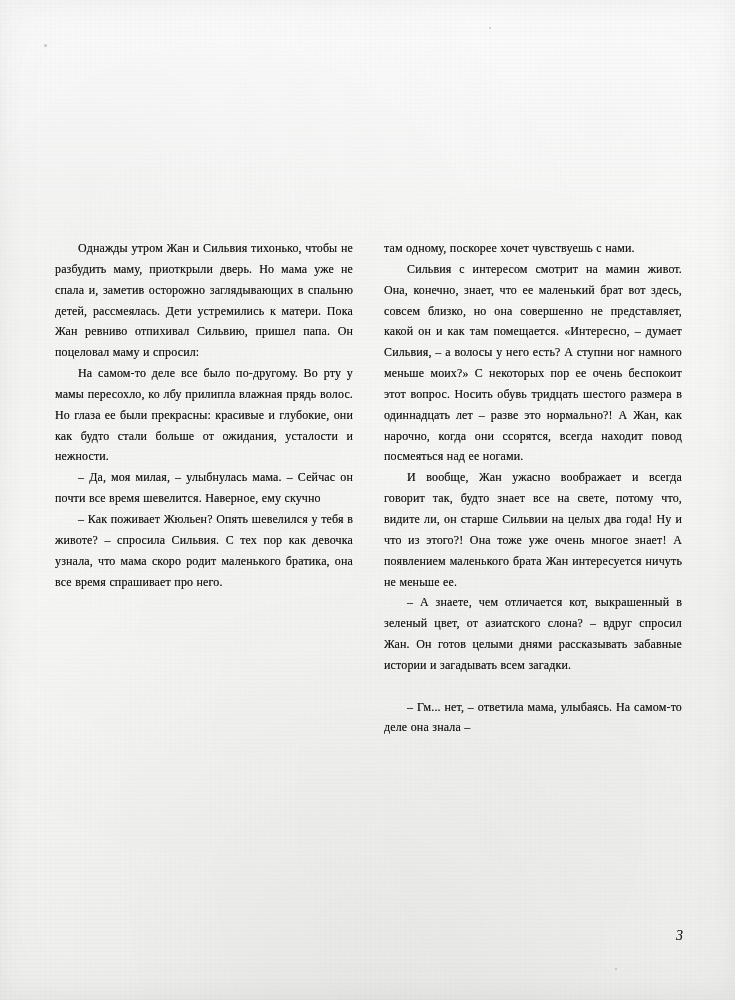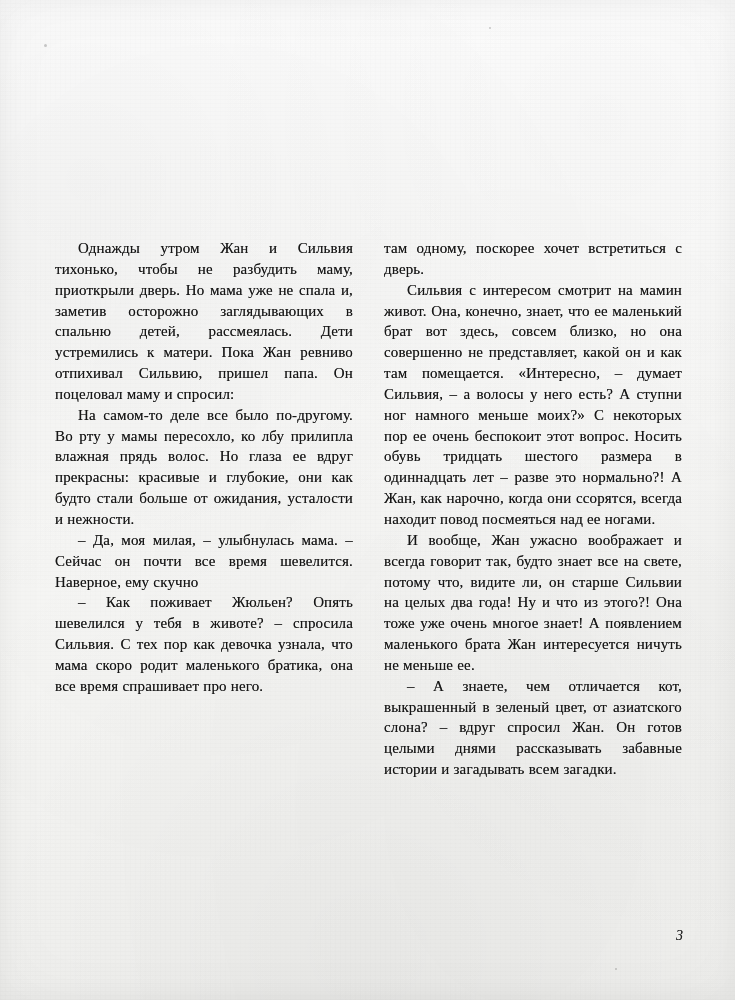--- a/index.html
+++ b/index.html
@@ -56,21 +56,21 @@
     width: 627px;
     height: 690px;
     display: flex;
     flex-direction: row;
     justify-content: space-between;
     z-index: 2;
   }
 
   .column {
     width: 298px;
-    font-size: 15px;
+    font-size: 12px;
     line-height: 20.85px;
     text-align: justify;
     text-justify: inter-word;
     letter-spacing: 0.14px;
     word-spacing: 0.25px;
     color: #161616;
     
     text-shadow: 0 0 0.55px rgba(0,0,0,0.55);
   }
 
@@ -121,29 +121,30 @@
   <div class="edge-shade"></div>
 
   <div class="speck" style="left:44px; top:44px; width:3px; height:3px;"></div>
   <div class="speck" style="left:489px; top:27px; width:2px; height:2px;"></div>
   <div class="speck" style="left:615px; top:968px; width:2px; height:2px;"></div>
 
   <div class="text-body">
 
     <div class="column">
       <p>Однажды утром Жан и Сильвия тихонько, чтобы не разбудить маму, приоткрыли дверь. Но мама уже не спала и, заметив осторожно заглядывающих в спальню детей, рассмеялась. Дети устремились к матери. Пока Жан ревниво отпихивал Сильвию, пришел папа. Он поцеловал маму и спросил:</p>
-      <p>На самом-то деле все было по-другому. Во рту у мамы пересохло, ко лбу прилипла влажная прядь волос. Но глаза ее вдруг прекрасны: красивые и глубокие, они как будто стали больше от ожидания, усталости и нежности.</p>
+      <p>На самом-то деле все было по-другому. Во рту у мамы пересохло, ко лбу прилипла влажная прядь волос. Но глаза ее были прекрасны: красивые и глубокие, они как будто стали больше от ожидания, усталости и нежности.</p>
       <p>– Да, моя милая, – улыбнулась мама. – Сейчас он почти все время шевелится. Наверное, ему скучно</p>
       <p>– Как поживает Жюльен? Опять шевелился у тебя в животе? – спросила Сильвия. С тех пор как девочка узнала, что мама скоро родит маленького братика, она все время спрашивает про него.</p>
     </div>
 
     <div class="column">
-      <p class="no-indent">там одному, поскорее хочет встретиться с дверь.</p>
+      <p class="no-indent">там одному, поскорее хочет чувствуешь с нами.</p>
       <p>Сильвия с интересом смотрит на мамин живот. Она, конечно, знает, что ее маленький брат вот здесь, совсем близко, но она совершенно не представляет, какой он и как там помещается. «Интересно, – думает Сильвия, – а волосы у него есть? А ступни ног намного меньше моих?» С некоторых пор ее очень беспокоит этот вопрос. Носить обувь тридцать шестого размера в одиннадцать лет – разве это нормально?! А Жан, как нарочно, когда они ссорятся, всегда находит повод посмеяться над ее ногами.</p>
       <p>И вообще, Жан ужасно воображает и всегда говорит так, будто знает все на свете, потому что, видите ли, он старше Сильвии на целых два года! Ну и что из этого?! Она тоже уже очень многое знает! А появлением маленького брата Жан интересуется ничуть не меньше ее.</p>
       <p>– А знаете, чем отличается кот, выкрашенный в зеленый цвет, от азиатского слона? – вдруг спросил Жан. Он готов целыми днями рассказывать забавные истории и загадывать всем загадки.</p>
+      <p class="blank-gap">– Гм... нет, – ответила мама, улыбаясь. На самом-то деле она знала –</p>
     </div>
 
   </div>
 
   <div class="page-number">3</div>
 
 </div>
 
 </body></html>

